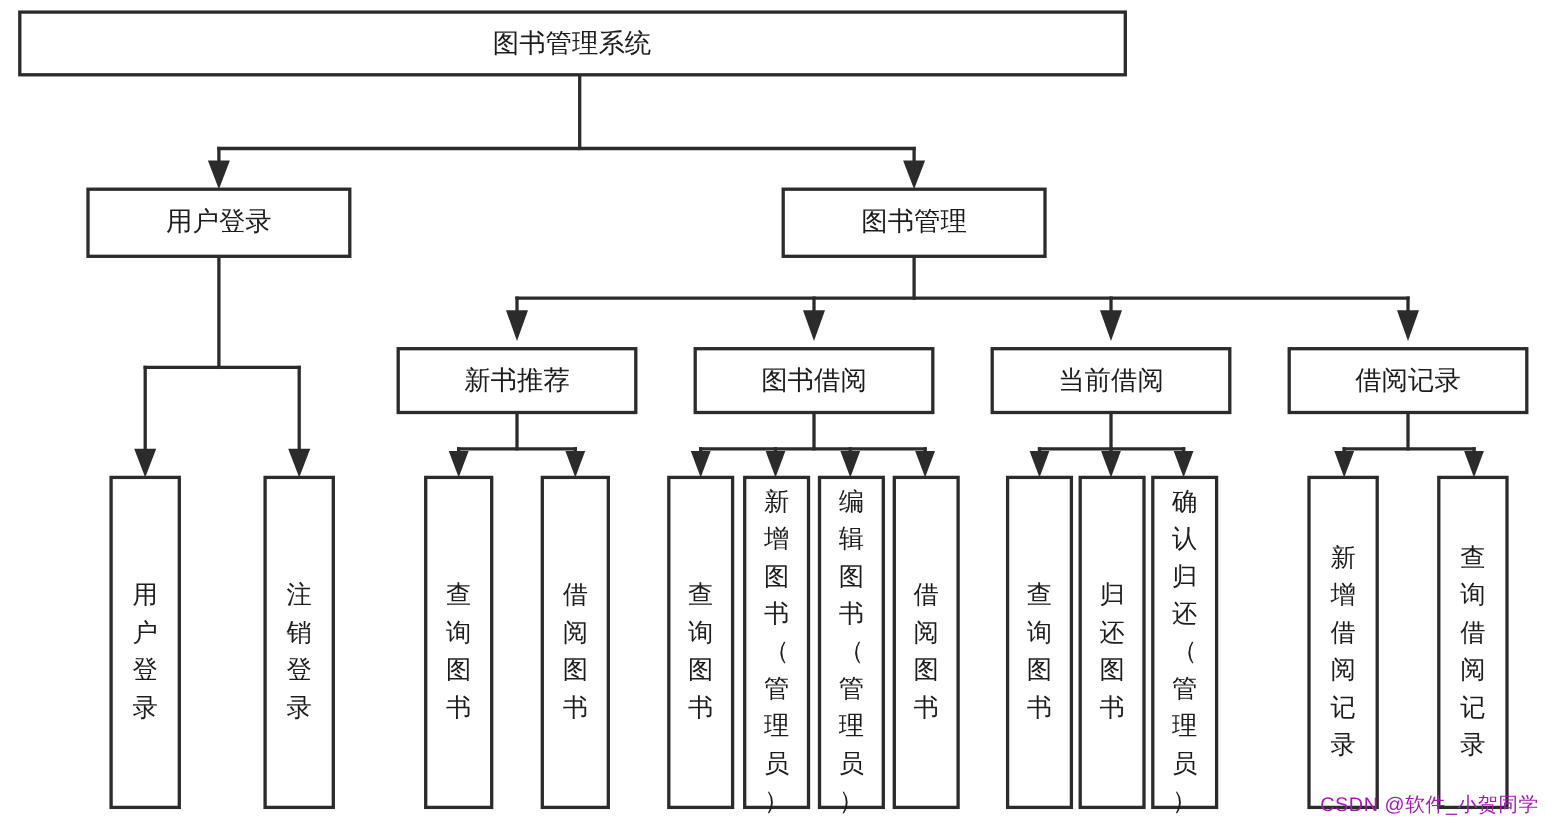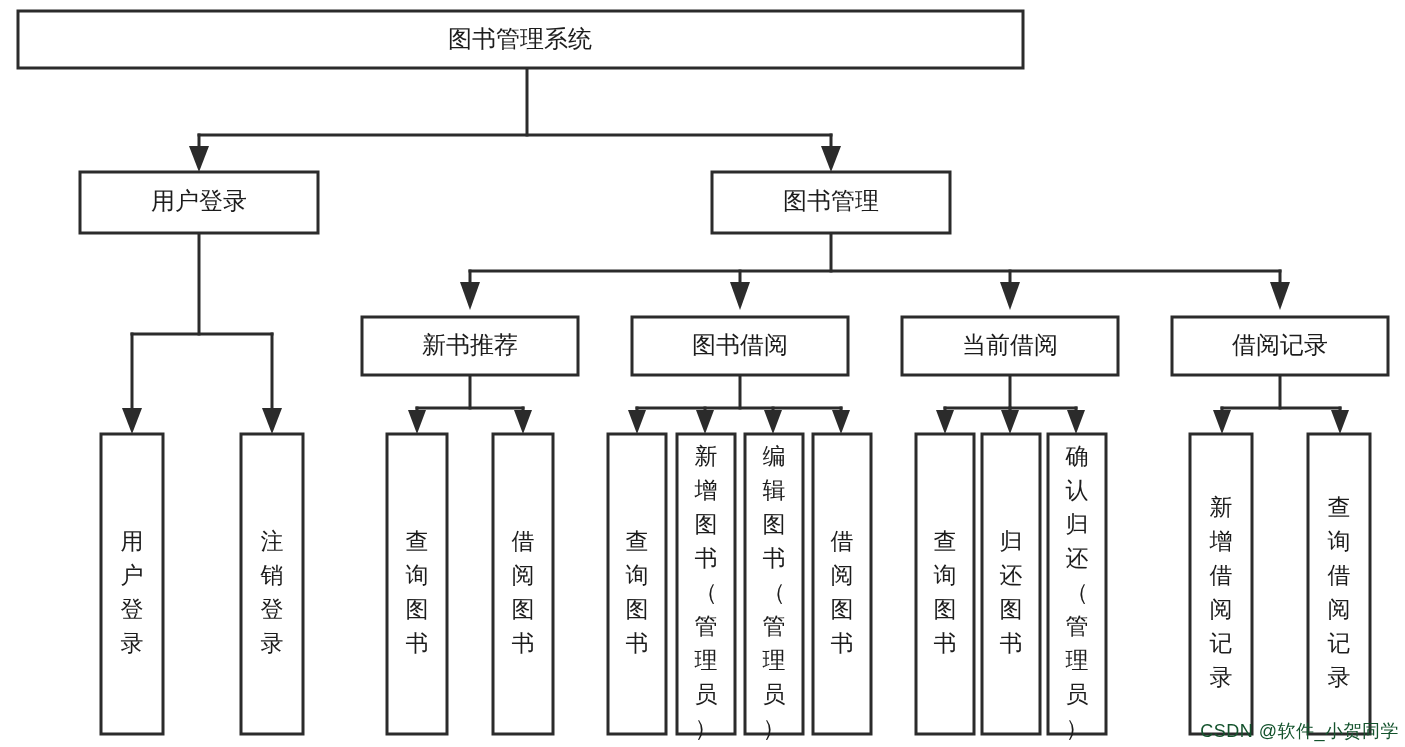--- a/index.html
+++ b/index.html
@@ -20,21 +20,21 @@
     font-size:23px;
     text-anchor:middle;
     dominant-baseline:middle;
   }
   .lbl-h{font-size:24px;}
   .lbl-v{font-size:23px;}
   .watermark{
     position:absolute;
     right:6px;bottom:4px;
     font-size:18px;
-    color:#14532d;
+    color:#a21caf;
     letter-spacing:0.5px;
     white-space:nowrap;
     font-family:"Liberation Sans","DejaVu Sans",sans-serif;
   }
 </style>
 </head>
 <body>
 
 <div id="stage">
 

